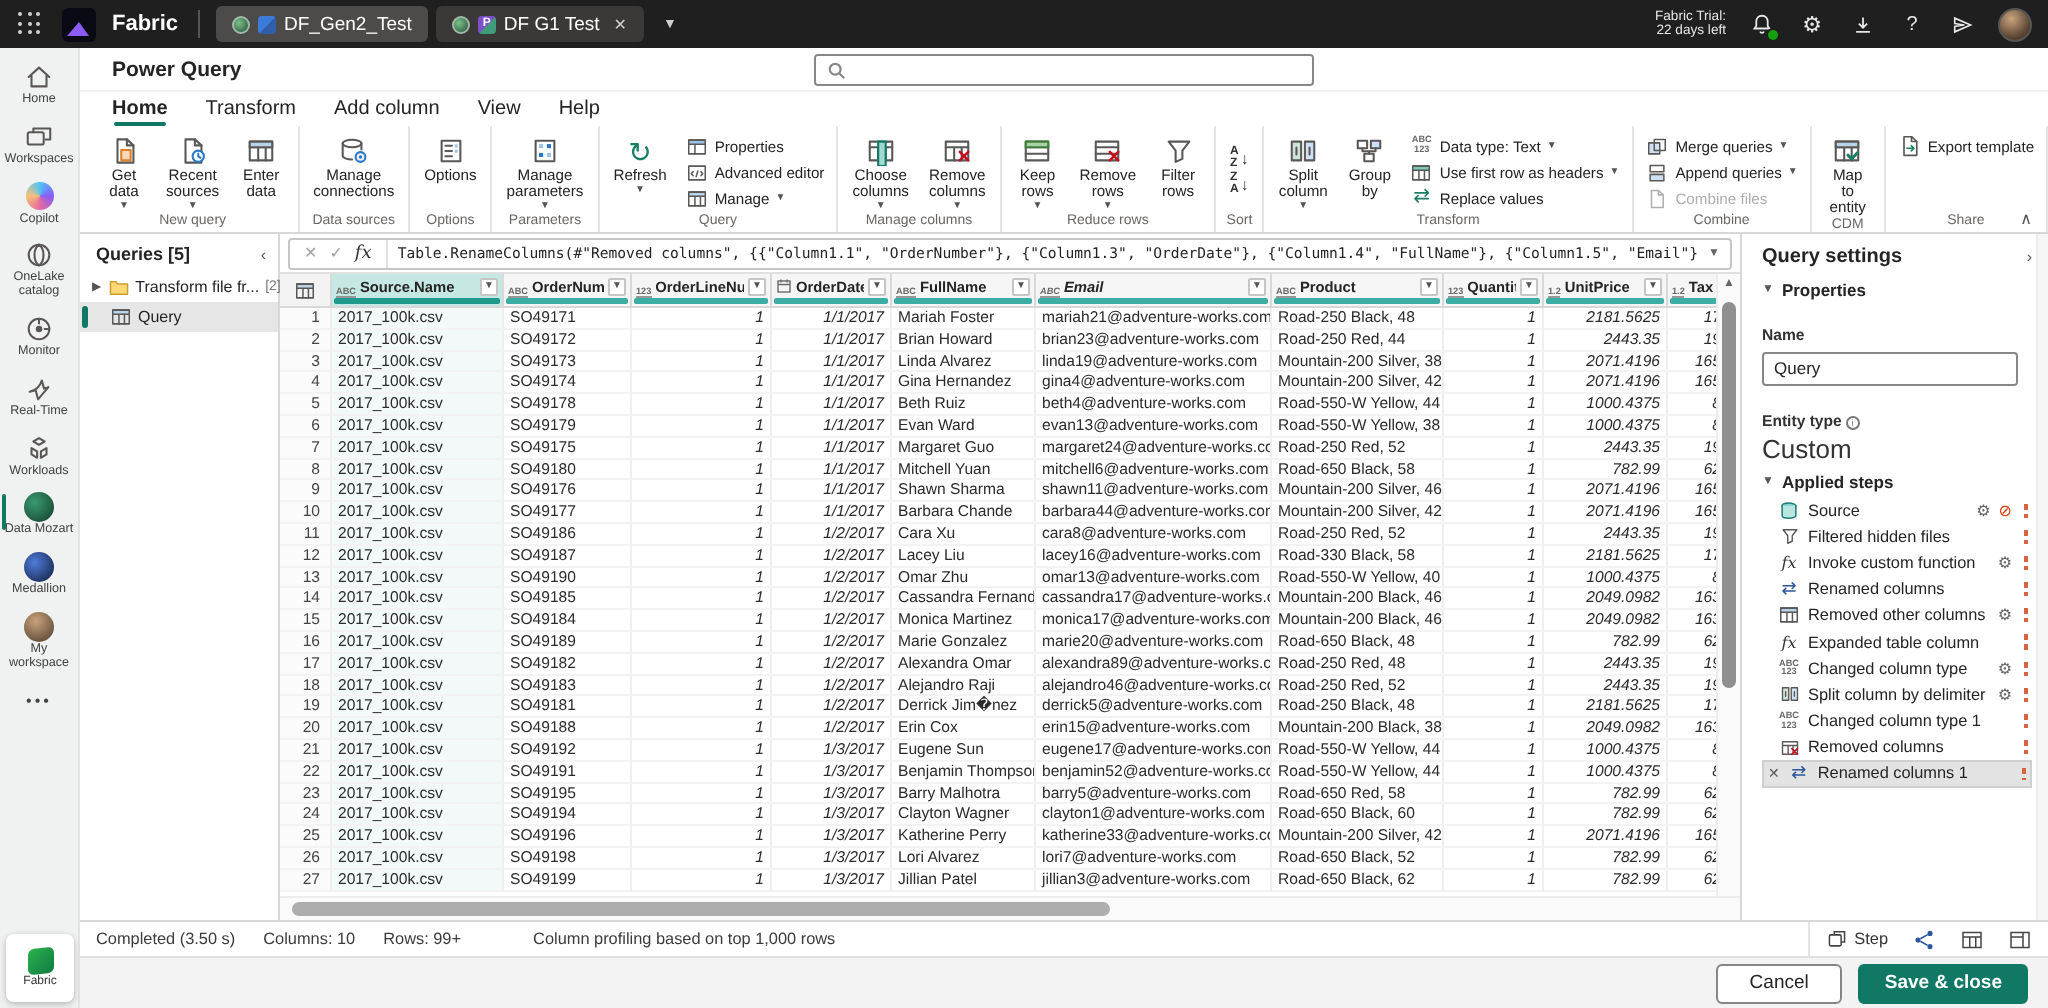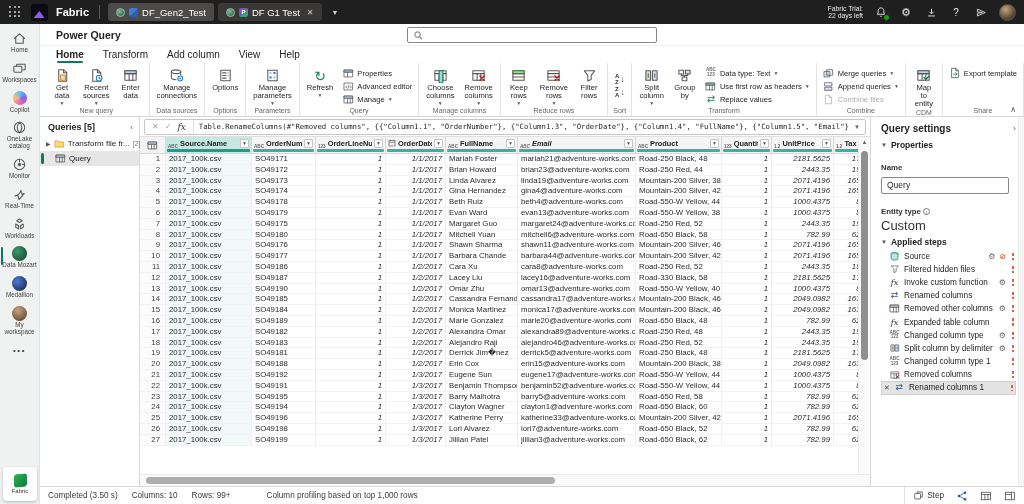--- a/index.html
+++ b/index.html
@@ -1343,15 +1343,19 @@
         </span>
         <span class="sr-btn">
           <svg width="12" height="12" viewBox="0 0 16 16" fill="none" stroke="#444" stroke-width="1">
               <rect x="2" y="3" width="12" height="10"></rect>
               <path d="M10 3v10M2 6h8"></path>
             </svg>
         </span>
       </div>
     </div>
 
+    <div id="footer">
+      <button id="btn-cancel">Cancel</button>
+      <button id="btn-save">Save &amp; close</button>
+    </div>
 
   </div>
 </div>
 
 </body></html>

